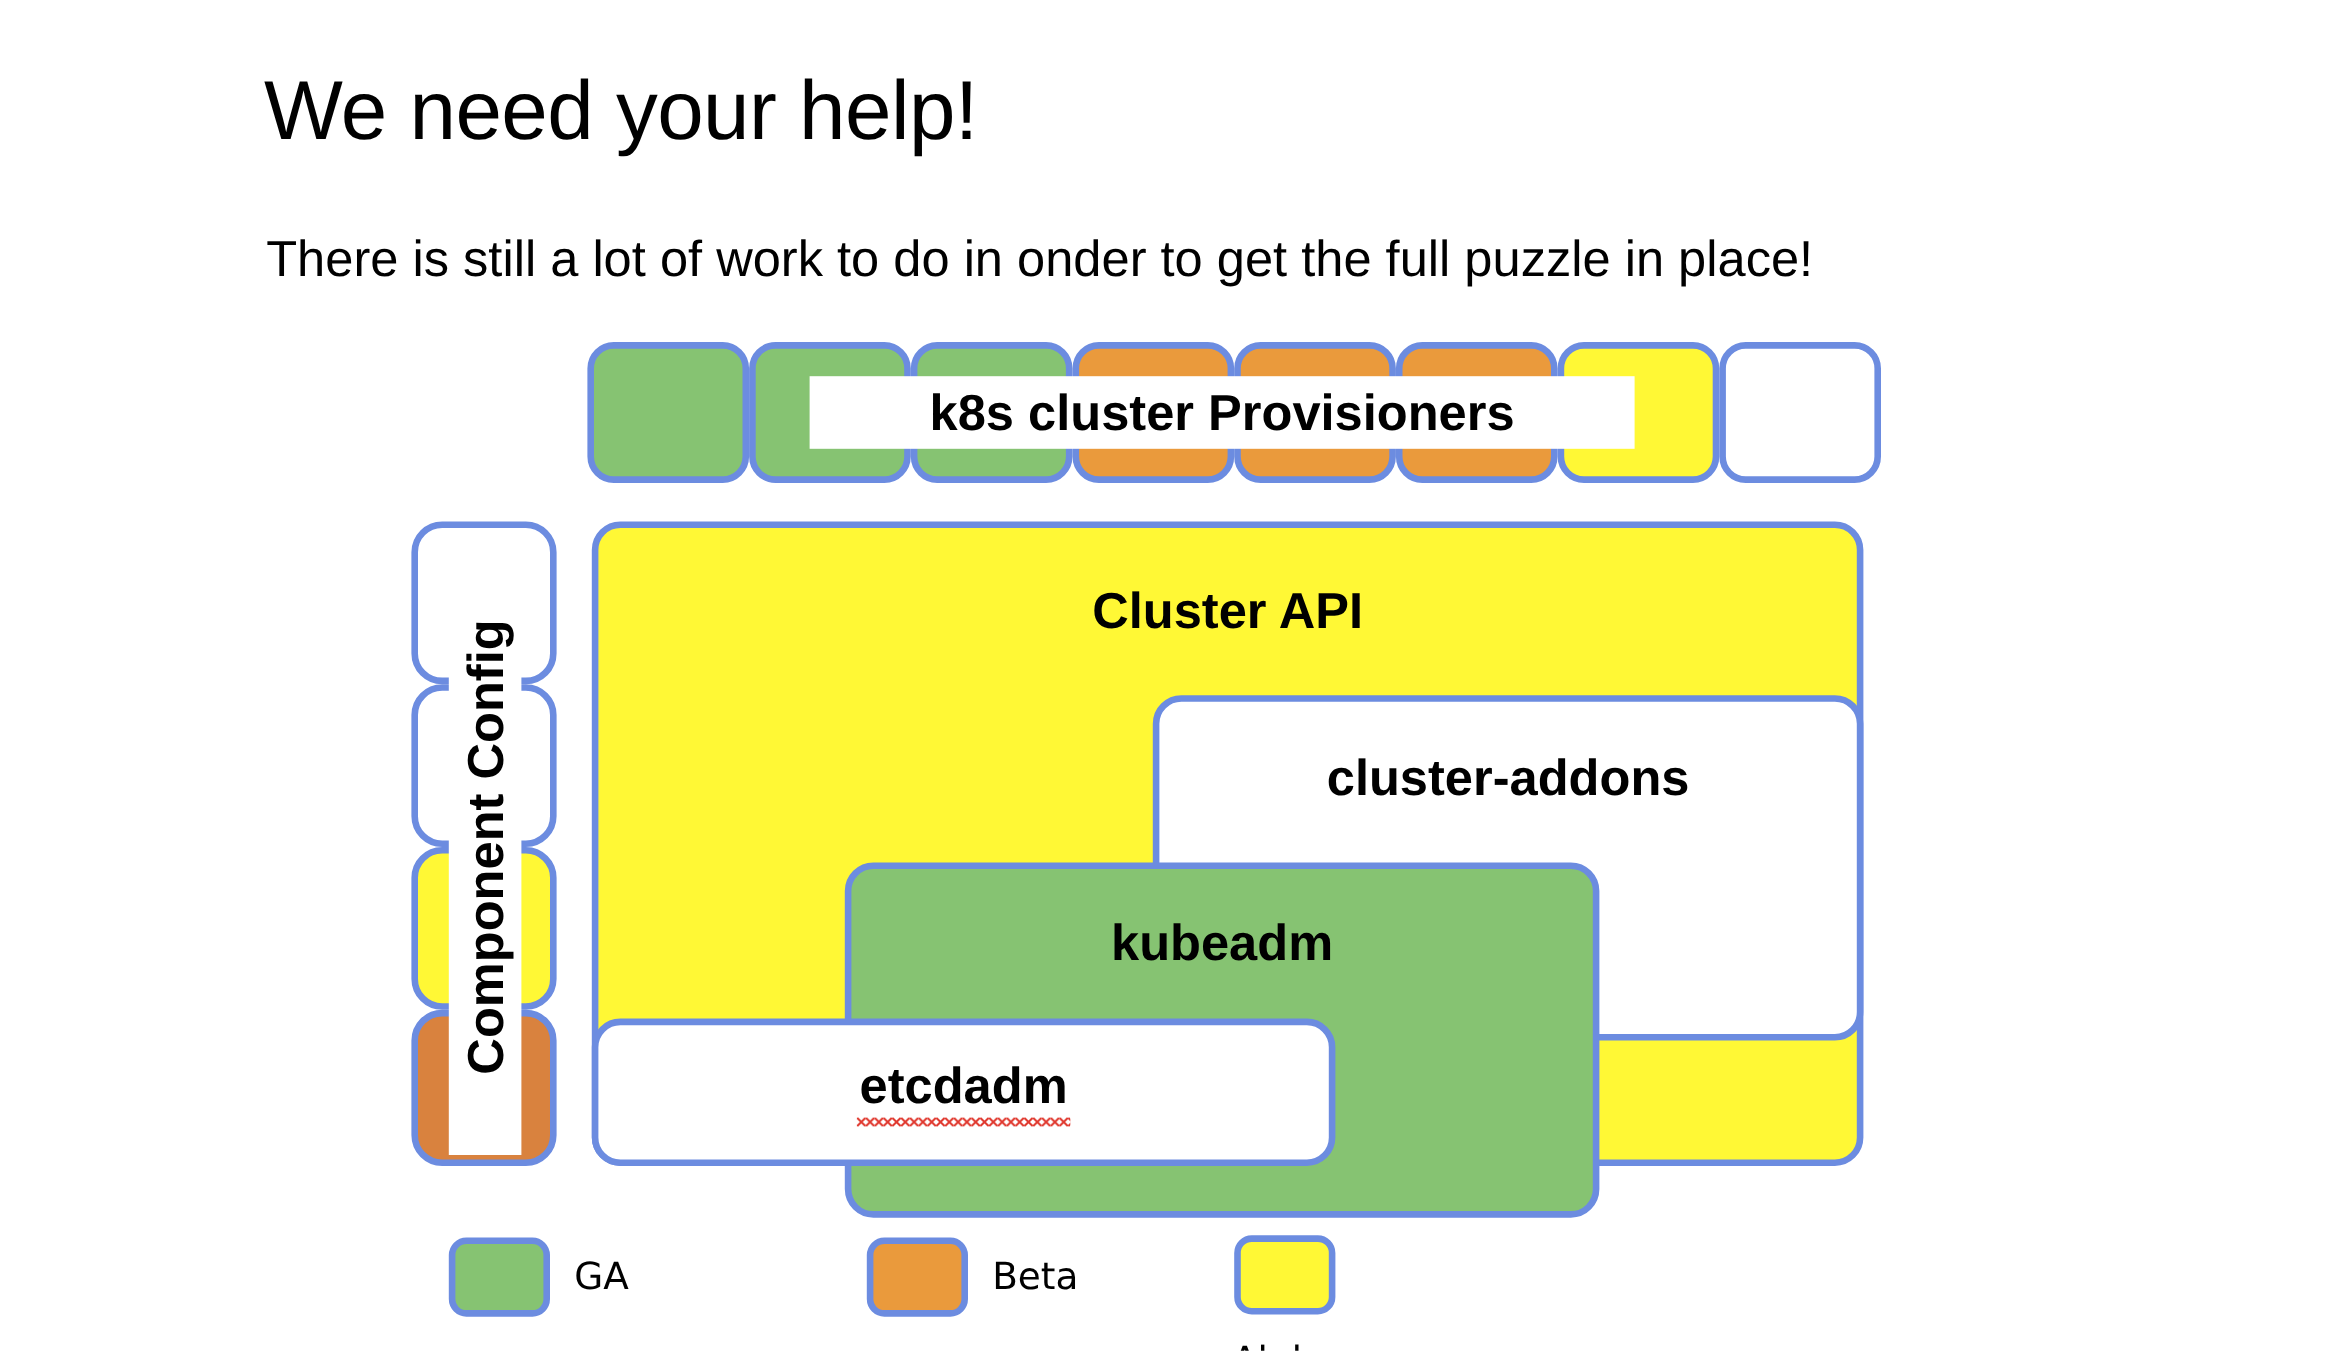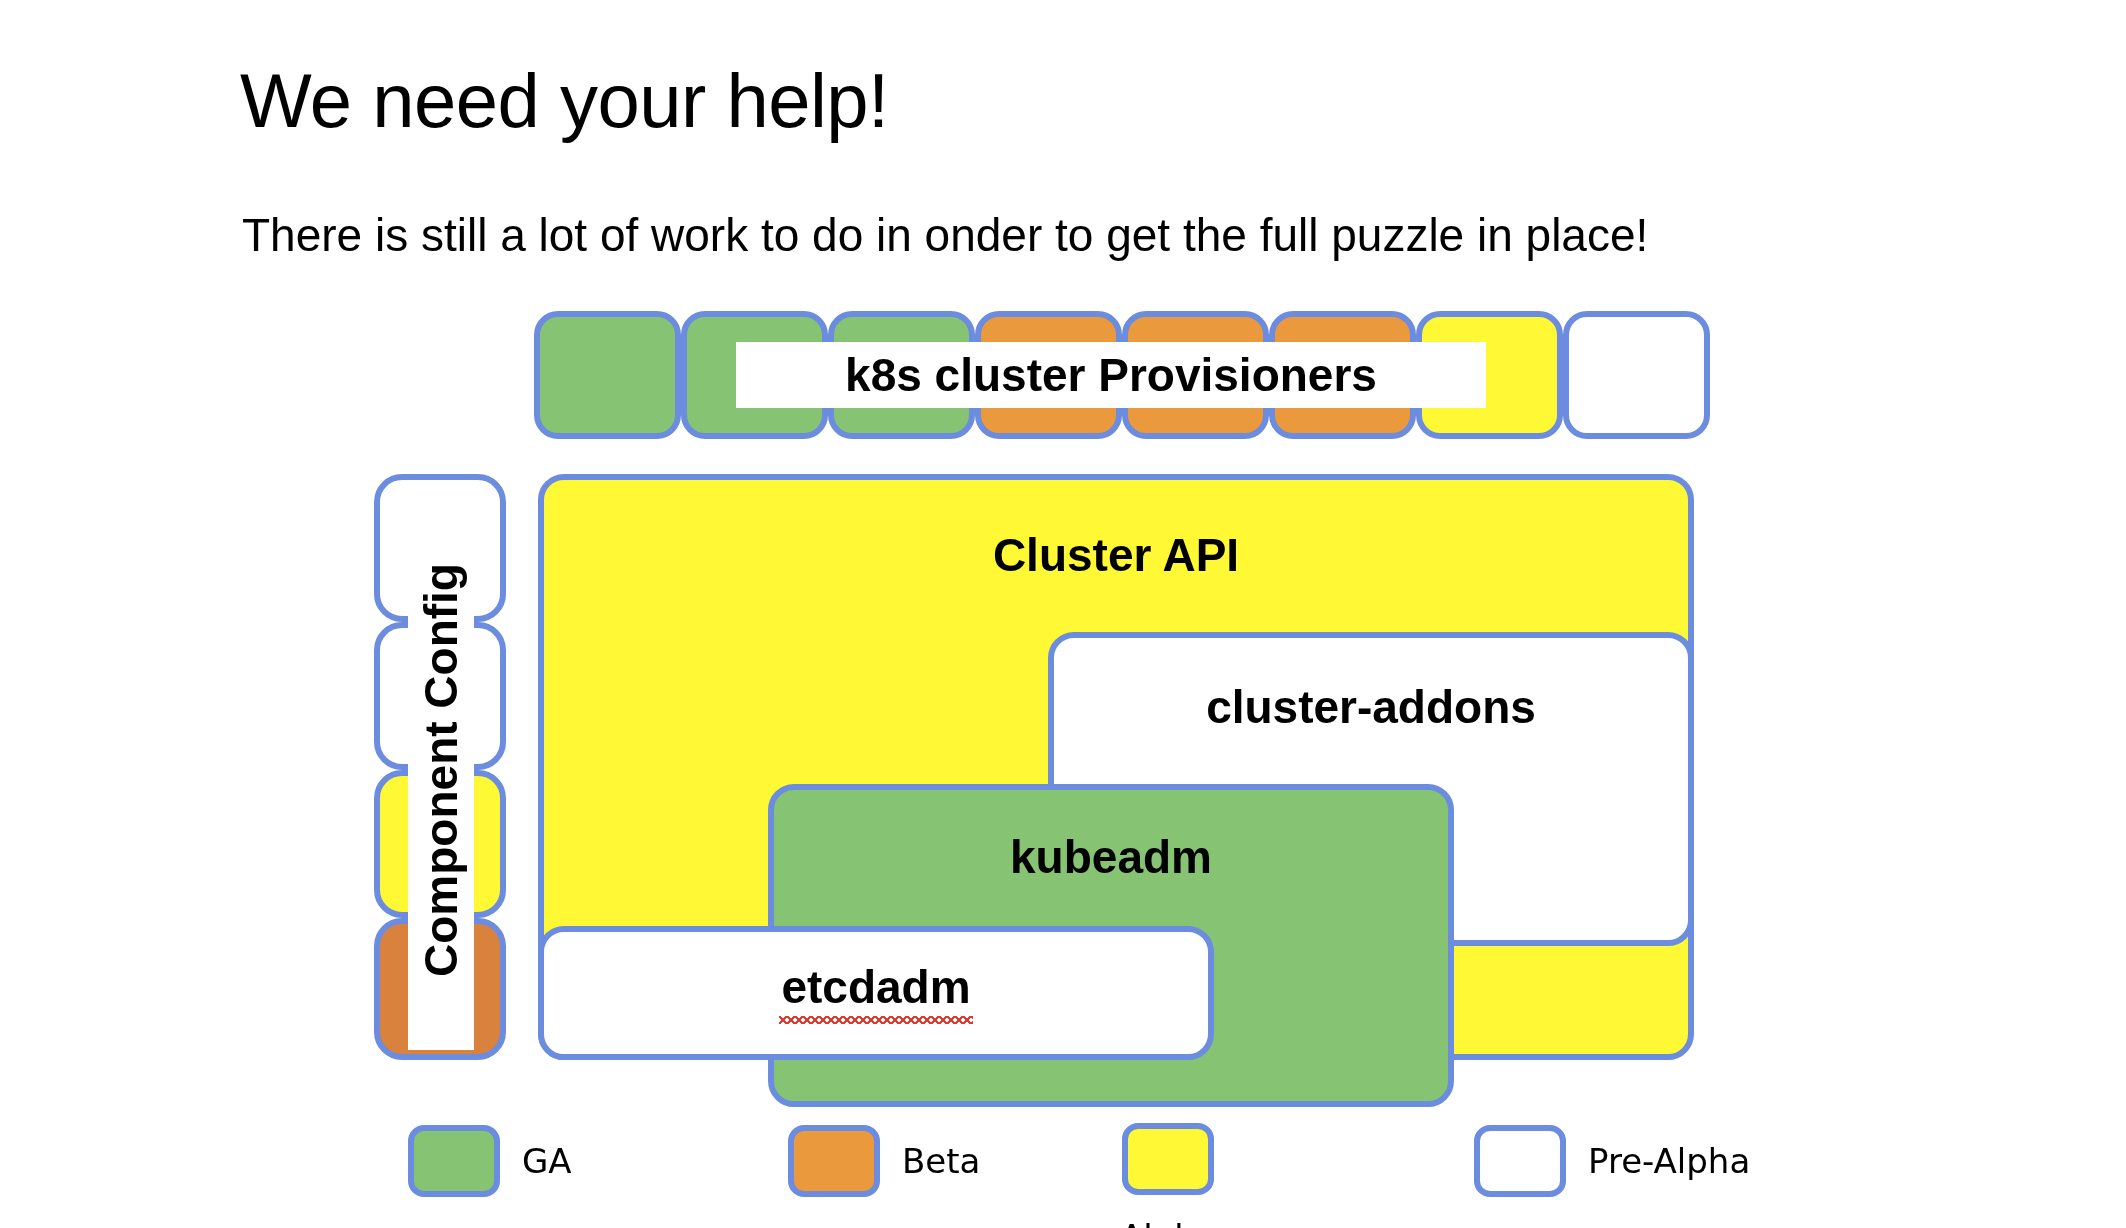--- a/index.html
+++ b/index.html
@@ -217,17 +217,13 @@
     <span class="legend-label">GA</span>
   </div>
   <div class="legend-item" style="left:380px;">
     <div class="legend-swatch fill-beta"></div>
     <span class="legend-label">Beta</span>
   </div>
   <div class="legend-item" style="left:712px;flex-direction:column;">
     <div class="legend-swatch fill-alpha"></div>
     <span class="legend-label">Alpha</span>
   </div>
-  <div class="legend-item" style="left:1066px;">
-    <div class="legend-swatch fill-pre"></div>
-    <span class="legend-label">Pre-Alpha</span>
-  </div>
 </div>
 
 </body></html>

